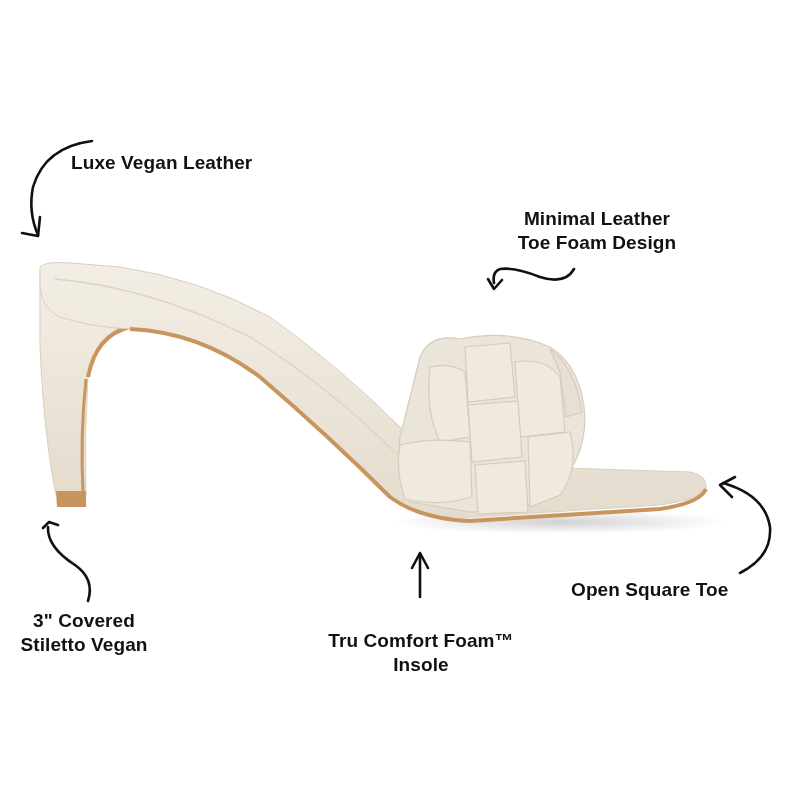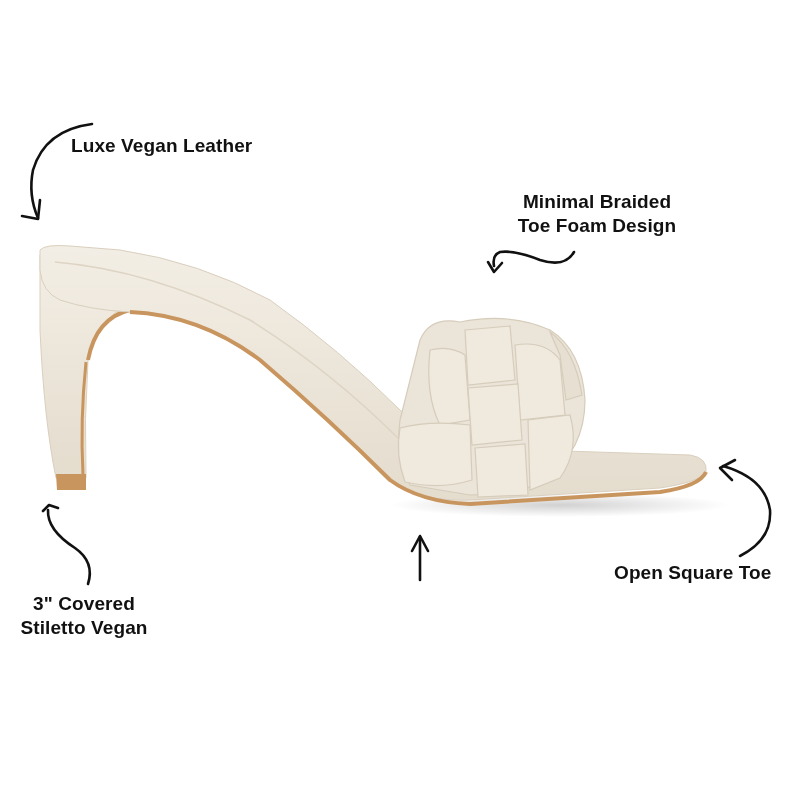--- a/index.html
+++ b/index.html
@@ -1,17 +1,17 @@
 <!DOCTYPE html>
 <html><head>
 <meta charset="utf-8">
 <style>
   html, body { margin:0; padding:0; background:#ffffff; }
   body { width:790px; height:790px; position:relative; overflow:hidden; font-family:"Liberation Sans", sans-serif; }
-  .canvas { position:absolute; left:0; top:0; width:790px; height:774px; }
+  .canvas { position:absolute; left:0; top:17px; width:790px; height:774px; }
   .label {
     position:absolute; color:#111111; font-weight:bold; font-size:19px; line-height:24px;
     letter-spacing:0.1px; white-space:nowrap;
   }
   .center { text-align:center; }
   svg { position:absolute; left:0; top:0; }
 </style>
 </head>
 <body>
 
@@ -71,26 +71,28 @@
       <path d="M412 551 L420 536 L428 551"></path>
 
       <path d="M740 556 Q772 540 770 510 Q765 478 723 466"></path>
       <path d="M735 460 L720 468 L732 480"></path>
     </g>
   </svg>
 
   <div class="label" style="left:71px; top:134px;">Luxe Vegan Leather</div>
 
   <div class="label center" style="left:508px; top:190px; width:178px;">
-    <div>Minimal Braided</div>
+    <div>Minimal Leather</div>
     <div>Toe Foam Design</div>
   </div>
 
   <div class="label center" style="left:16px; top:592px; width:136px;">
     <div>3" Covered</div>
     <div>Stiletto Vegan</div>
   </div>
 
   <div class="label center" style="left:309px; top:612px; width:224px;">
+    <div>Tru Comfort Foam™</div>
+    <div>Insole</div>
   </div>
 
-  <div class="label" style="left:571px; top:561px;margin-left:43px;">Open Square Toe</div>
+  <div class="label" style="left:571px; top:561px;">Open Square Toe</div>
 </div>
 
 </body></html>

